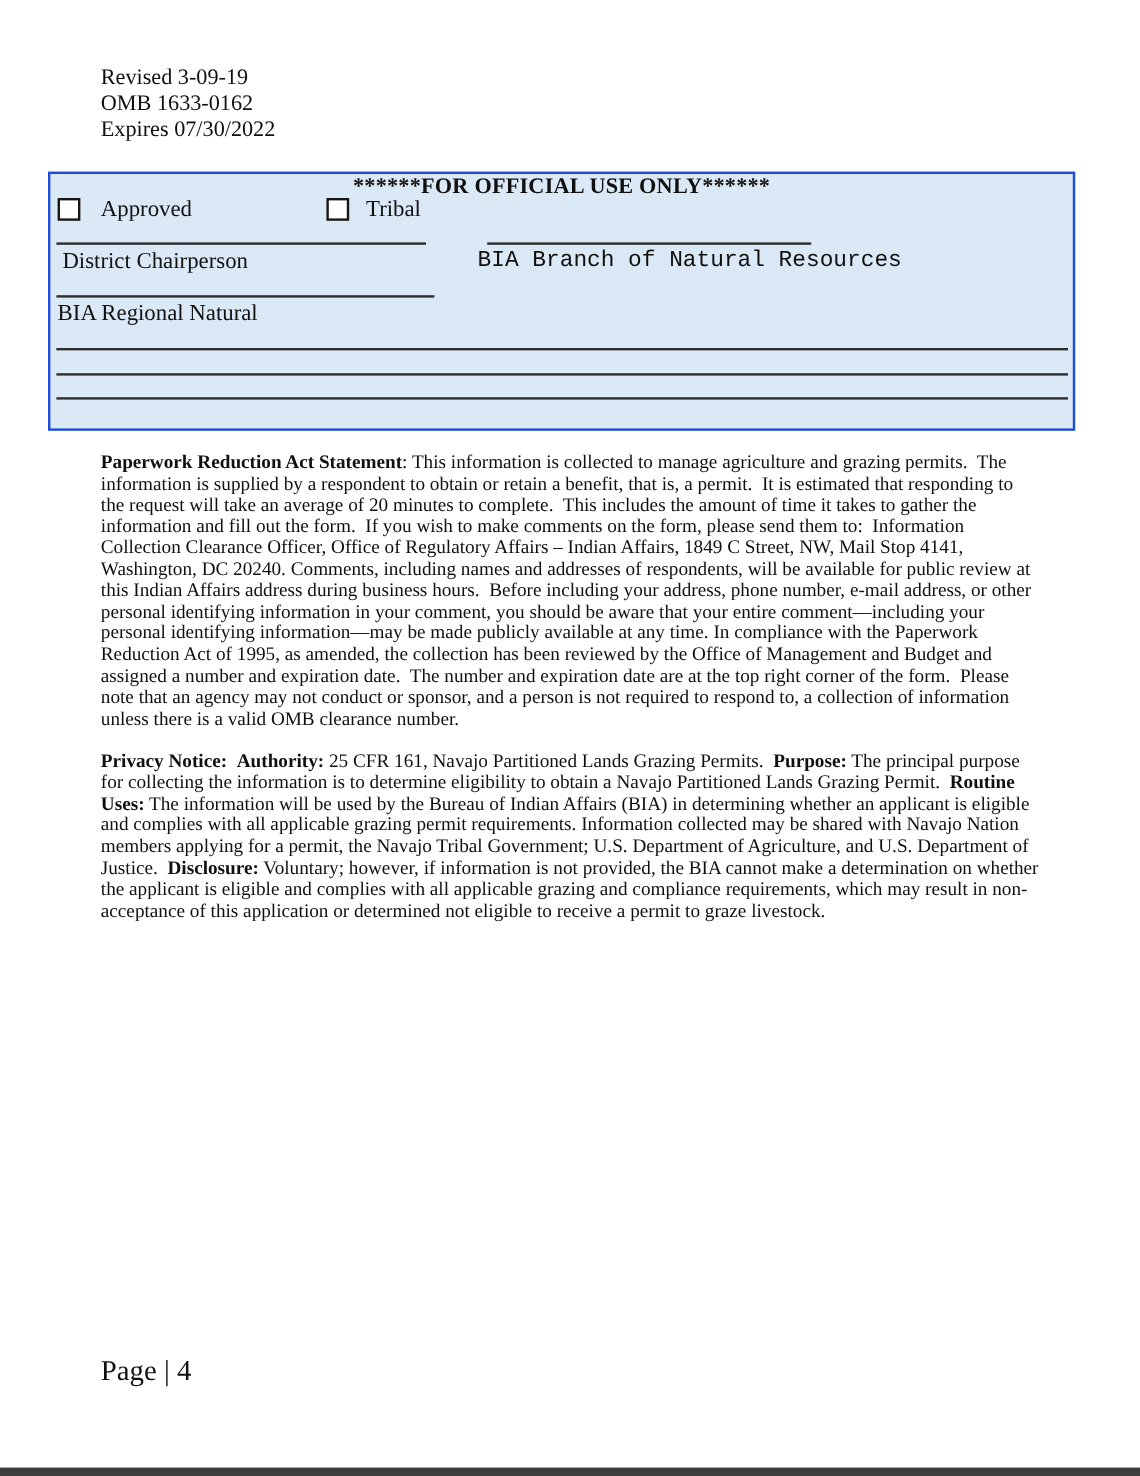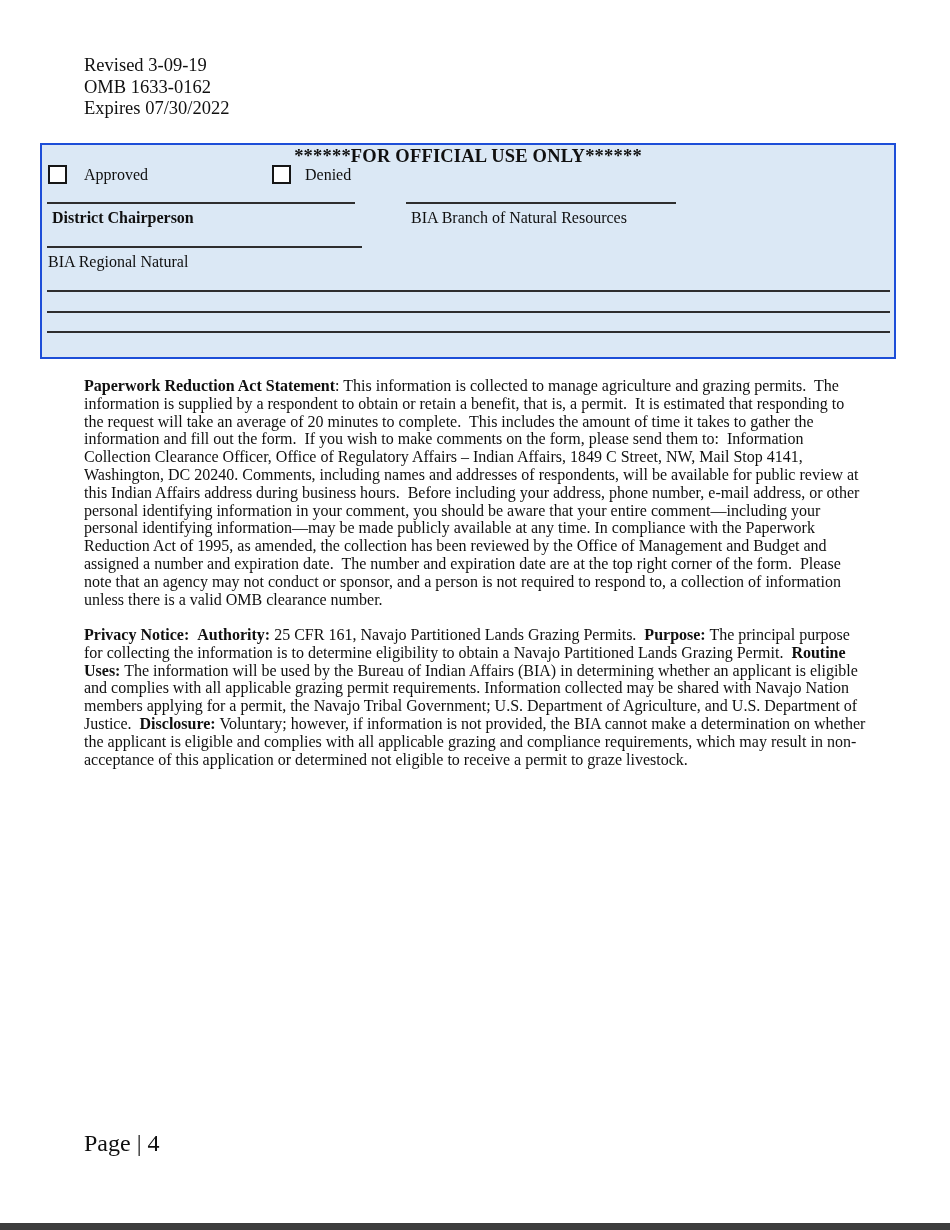--- a/index.html
+++ b/index.html
@@ -19,21 +19,21 @@
     background:#dbe8f5;border:2px solid #1d4ed8;margin-top:22px;
   }
   .box-title{
     position:absolute;left:0;top:1px;width:100%;text-align:center;
     font-size:18.5px;font-weight:bold;letter-spacing:.2px;
   }
   .checkbox{
     position:absolute;width:19px;height:19px;box-sizing:border-box;
     background:#ffffff;border:2px solid #161616;
   }
-  .box-label{position:absolute;font-size:16px;line-height:23px;white-space:nowrap;}
+  .box-label{position:absolute;font-size:19px;line-height:23px;white-space:nowrap;}
   .sig-line{position:absolute;height:2px;background:#2e2e2e;}
 
   
   .para{
     position:absolute;left:84px;width:783px;
     font-size:16px;line-height:17.8px;white-space:pre-wrap;margin-top:12px;
   }
   .b{font-weight:bold;}
 
   .page-num{left:84px;top:1130px;font-size:24px;}
@@ -48,26 +48,26 @@
   <div>OMB 1633-0162</div>
   <div>Expires 07/30/2022</div>
 </div>
 
 <div class="abs official-box">
   <div class="box-title">******FOR OFFICIAL USE ONLY******</div>
 
   <div class="checkbox" style="left:6px;top:20px;"></div>
   <div class="box-label" style="left:42px;top:18px;">Approved</div>
   <div class="checkbox" style="left:230px;top:20px;"></div>
-  <div class="box-label" style="left:263px;top:18px;">Denied</div>
+  <div class="box-label" style="left:263px;top:18px;">Tribal</div>
 
   <div class="sig-line" style="left:5px;top:57px;width:308px;"></div>
   <div class="sig-line" style="left:364px;top:57px;width:270px;"></div>
-  <div class="box-label" style="left:10px;top:61px;font-weight:bold;">District Chairperson</div>
-  <div class="box-label" style="left:369px;top:61px;">BIA Branch of Natural Resources</div>
+  <div class="box-label" style="left:10px;top:61px;">District Chairperson</div>
+  <div class="box-label" style="left:356px;top:61px;font-family:Liberation Mono, monospace;">BIA Branch of Natural Resources</div>
 
   <div class="sig-line" style="left:5px;top:101px;width:315px;"></div>
   <div class="box-label" style="left:6px;top:105px;">BIA Regional Natural</div>
 
   <div class="sig-line" style="left:5px;top:145px;width:843px;"></div>
   <div class="sig-line" style="left:5px;top:166px;width:843px;"></div>
   <div class="sig-line" style="left:5px;top:186px;width:843px;"></div>
 </div>
 
 <div class="para" style="top:365px;"><span class="b">Paperwork Reduction Act Statement</span><span>: This information is collected to manage agriculture and grazing permits.  The information is supplied by a respondent to obtain or retain a benefit, that is, a permit.  It is estimated that responding to the request will take an average of 20 minutes to complete.  This includes the amount of time it takes to gather the information and fill out the form.  If you wish to make comments on the form, please send them to:  Information Collection Clearance Officer, Office of Regulatory Affairs – Indian Affairs, 1849 C Street, NW, Mail Stop 4141, Washington, DC 20240. Comments, including names and addresses of respondents, will be available for public review at this Indian Affairs address during business hours.  Before including your address, phone number, e-mail address, or other personal identifying information in your comment, you should be aware that your entire comment—including your personal identifying information—may be made publicly available at any time. In compliance with the Paperwork Reduction Act of 1995, as amended, the collection has been reviewed by the Office of Management and Budget and assigned a number and expiration date.  The number and expiration date are at the top right corner of the form.  Please note that an agency may not conduct or sponsor, and a person is not required to respond to, a collection of information unless there is a valid OMB clearance number.</span></div>

